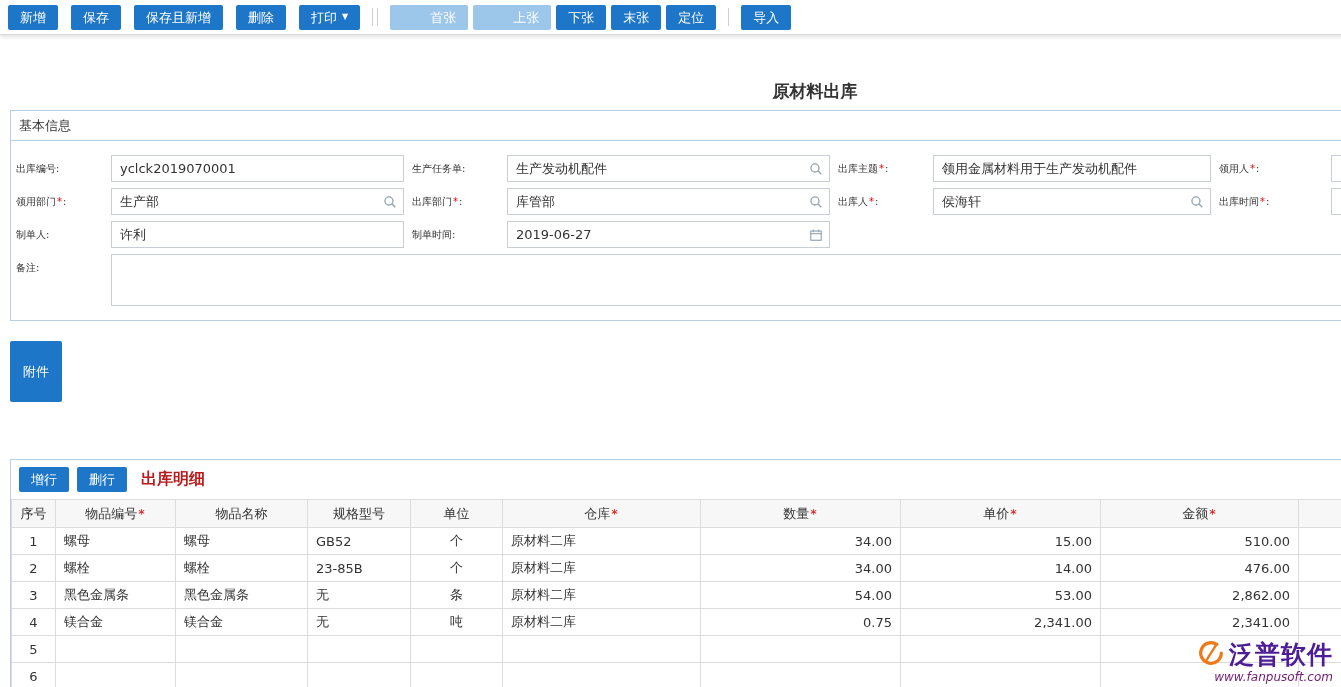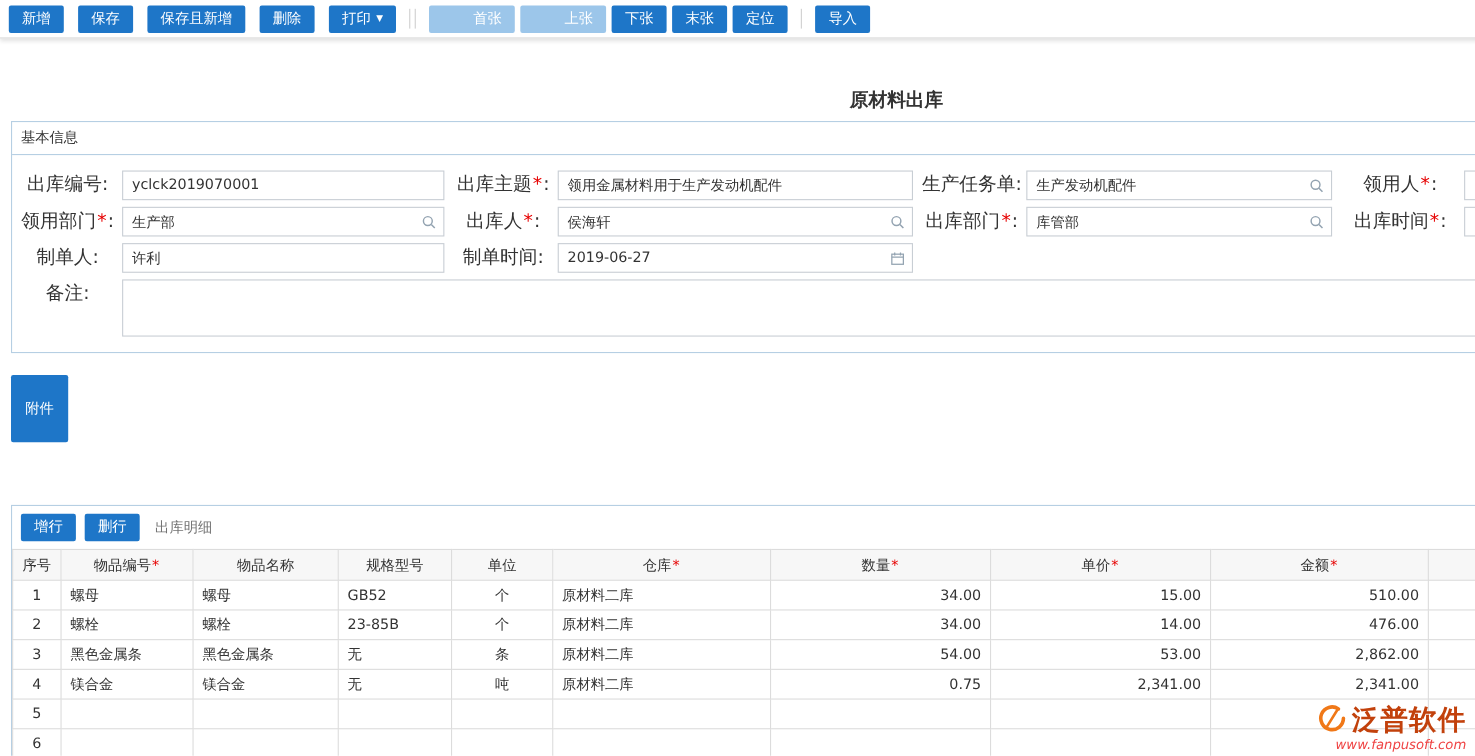--- a/index.html
+++ b/index.html
@@ -44,21 +44,21 @@
   }
 
   
   .form-area { padding:14px 0; }
   .form-grid {
     display:grid; grid-template-columns:388px 418px 373px 430px;
     column-gap:8px; row-gap:6px; padding-left:5px;
   }
   .field { display:flex; align-items:center; height:27px; }
   .flabel {
-    flex:none; width:95px; text-align:center; font-size:17px; color:#333;
+    flex:none; width:95px; text-align:left; font-size:10px; color:#333;
     white-space:nowrap; padding-right:4px; line-height:27px;
   }
   .form-grid > .field:nth-child(4n) .flabel { width:112px; }
   .flabel::after { content:":"; }
   .req { color:#e60000; margin:0 1px; }
   .finput {
     position:relative; flex:1; height:27px; border:1px solid #c8ced4; background:#fff;
     display:flex; align-items:center; padding:0 24px 0 8px; overflow:hidden;
   }
   .finput.noicon { padding-right:8px; }
@@ -70,39 +70,39 @@
   .remark-row { display:flex; align-items:flex-start; padding-left:5px; margin-top:6px; }
   .remark-box { flex:1; height:52px; border:1px solid #c8ced4; background:#fff; margin-right:10px; }
 
   
   .attach-section { margin:20px 10px 0; height:116px; }
   .attach-btn { padding:23px 13px; }
 
   
   .detail-panel { margin-top:2px; }
   .detail-toolbar { display:flex; align-items:center; padding:7px 8px 0; gap:8px; }
-  .detail-title { font-size:13px; color:#737373; margin-left:6px; }
+  .detail-title { font-size:16px; color:#b91c1c; margin-left:6px;font-weight:bold; }
 
   .items-table { width:100%; border-collapse:collapse; table-layout:fixed; margin-top:7px; }
   .items-table th, .items-table td {
     border:1px solid #dcdcdc; font-size:13px; overflow:hidden; white-space:nowrap;
   }
   .items-table th {
     height:28px; background:#f7f7f7; font-weight:normal; color:#333;
     padding:0 6px;
   }
   .items-table td { height:27px; background:#fff; color:#333; padding:0 8px; text-align:left; }
   .items-table td:nth-child(1), .items-table td:nth-child(5) { text-align:center; }
   .items-table td:nth-child(7), .items-table td:nth-child(8), .items-table td:nth-child(9) { text-align:right; }
 
   
   .watermark { position:absolute; right:8px; bottom:3px; text-align:right; z-index:5; }
   .wm-top { display:flex; align-items:center; justify-content:flex-end; gap:5px; }
-  .wm-brand { font-size:25px; font-weight:bold; color:#c2410c; letter-spacing:1px; line-height:28px; }
-  .wm-url { font-size:12px; font-style:italic; color:#ef4444; line-height:14px; }
+  .wm-brand { font-size:25px; font-weight:bold; color:#4c1d95; letter-spacing:1px; line-height:28px; }
+  .wm-url { font-size:12px; font-style:italic; color:#701a75; line-height:14px; }
 </style>
 </head>
 <body>
 
 <div class="page">
 
   <div class="toolbar">
       <div class="tb-group main">
         <button class="tb-btn">新增</button>
         <button class="tb-btn">保存</button>
@@ -130,71 +130,71 @@
     <div class="panel-header">基本信息</div>
     <div class="form-area">
       <div class="form-grid">
           <div class="field">
             <span class="flabel">出库编号</span>
             <div class="finput noicon">
               <span class="fval">yclck2019070001</span>
             </div>
           </div>
           <div class="field">
+            <span class="flabel">生产任务单</span>
+            <div class="finput">
+              <span class="fval">生产发动机配件</span>
+              <span class="ficon">
+                <svg viewBox="0 0 16 16" width="14" height="14">
+                  <circle cx="6.8" cy="6.8" r="4.6" fill="none" stroke="currentColor" stroke-width="1.5"></circle>
+                  <line x1="10.4" y1="10.4" x2="14" y2="14" stroke="currentColor" stroke-width="1.6"></line>
+                </svg>
+              </span>
+            </div>
+          </div>
+          <div class="field">
             <span class="flabel">出库主题<span class="req">*</span></span>
             <div class="finput noicon">
               <span class="fval">领用金属材料用于生产发动机配件</span>
             </div>
           </div>
           <div class="field">
-            <span class="flabel">生产任务单</span>
-            <div class="finput">
-              <span class="fval">生产发动机配件</span>
+            <span class="flabel">领用人<span class="req">*</span></span>
+            <div class="finput">
+              <span class="fval"></span>
+            </div>
+          </div>
+          <div class="field">
+            <span class="flabel">领用部门<span class="req">*</span></span>
+            <div class="finput">
+              <span class="fval">生产部</span>
               <span class="ficon">
                 <svg viewBox="0 0 16 16" width="14" height="14">
                   <circle cx="6.8" cy="6.8" r="4.6" fill="none" stroke="currentColor" stroke-width="1.5"></circle>
                   <line x1="10.4" y1="10.4" x2="14" y2="14" stroke="currentColor" stroke-width="1.6"></line>
                 </svg>
               </span>
             </div>
           </div>
           <div class="field">
-            <span class="flabel">领用人<span class="req">*</span></span>
-            <div class="finput">
-              <span class="fval"></span>
-            </div>
-          </div>
-          <div class="field">
-            <span class="flabel">领用部门<span class="req">*</span></span>
-            <div class="finput">
-              <span class="fval">生产部</span>
+            <span class="flabel">出库部门<span class="req">*</span></span>
+            <div class="finput">
+              <span class="fval">库管部</span>
               <span class="ficon">
                 <svg viewBox="0 0 16 16" width="14" height="14">
                   <circle cx="6.8" cy="6.8" r="4.6" fill="none" stroke="currentColor" stroke-width="1.5"></circle>
                   <line x1="10.4" y1="10.4" x2="14" y2="14" stroke="currentColor" stroke-width="1.6"></line>
                 </svg>
               </span>
             </div>
           </div>
           <div class="field">
             <span class="flabel">出库人<span class="req">*</span></span>
             <div class="finput">
               <span class="fval">侯海轩</span>
-              <span class="ficon">
-                <svg viewBox="0 0 16 16" width="14" height="14">
-                  <circle cx="6.8" cy="6.8" r="4.6" fill="none" stroke="currentColor" stroke-width="1.5"></circle>
-                  <line x1="10.4" y1="10.4" x2="14" y2="14" stroke="currentColor" stroke-width="1.6"></line>
-                </svg>
-              </span>
-            </div>
-          </div>
-          <div class="field">
-            <span class="flabel">出库部门<span class="req">*</span></span>
-            <div class="finput">
-              <span class="fval">库管部</span>
               <span class="ficon">
                 <svg viewBox="0 0 16 16" width="14" height="14">
                   <circle cx="6.8" cy="6.8" r="4.6" fill="none" stroke="currentColor" stroke-width="1.5"></circle>
                   <line x1="10.4" y1="10.4" x2="14" y2="14" stroke="currentColor" stroke-width="1.6"></line>
                 </svg>
               </span>
             </div>
           </div>
           <div class="field">
             <span class="flabel">出库时间<span class="req">*</span></span>

